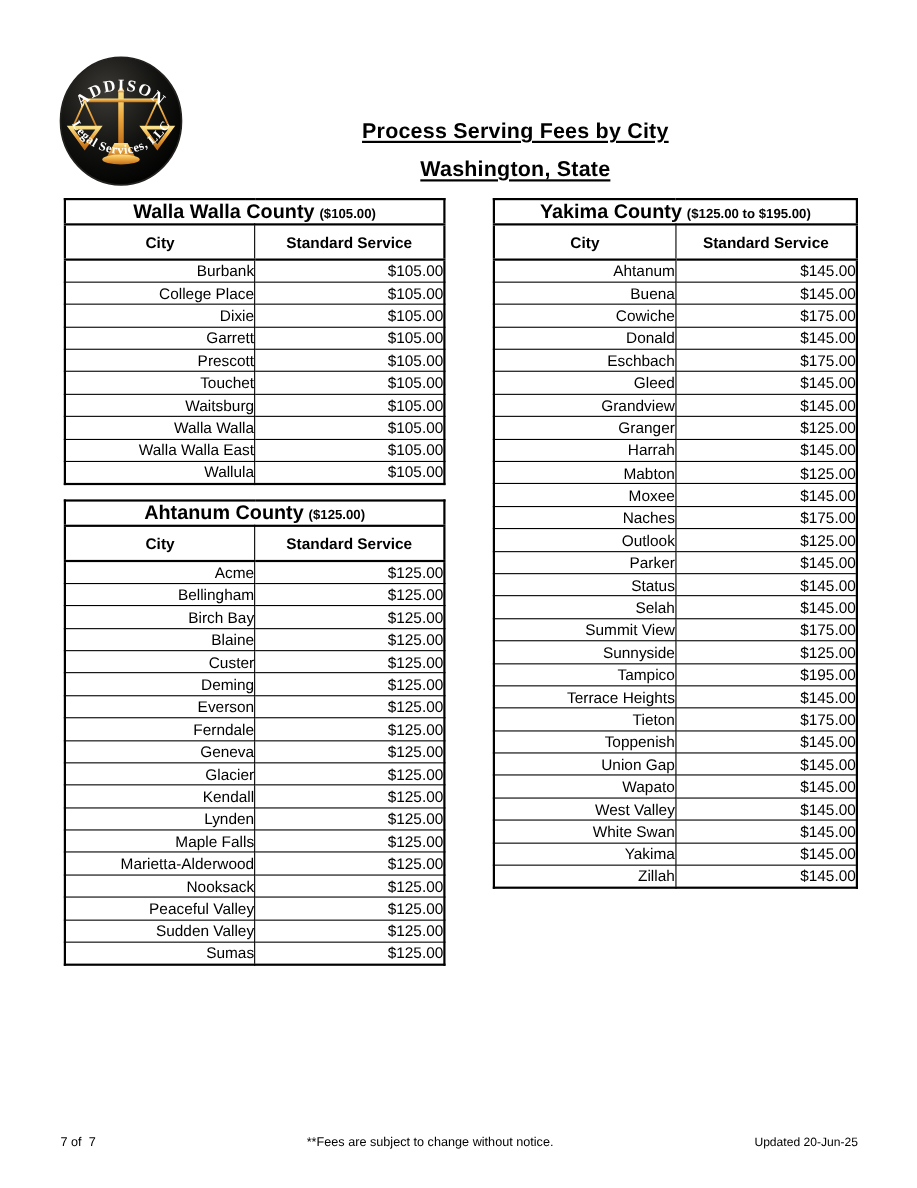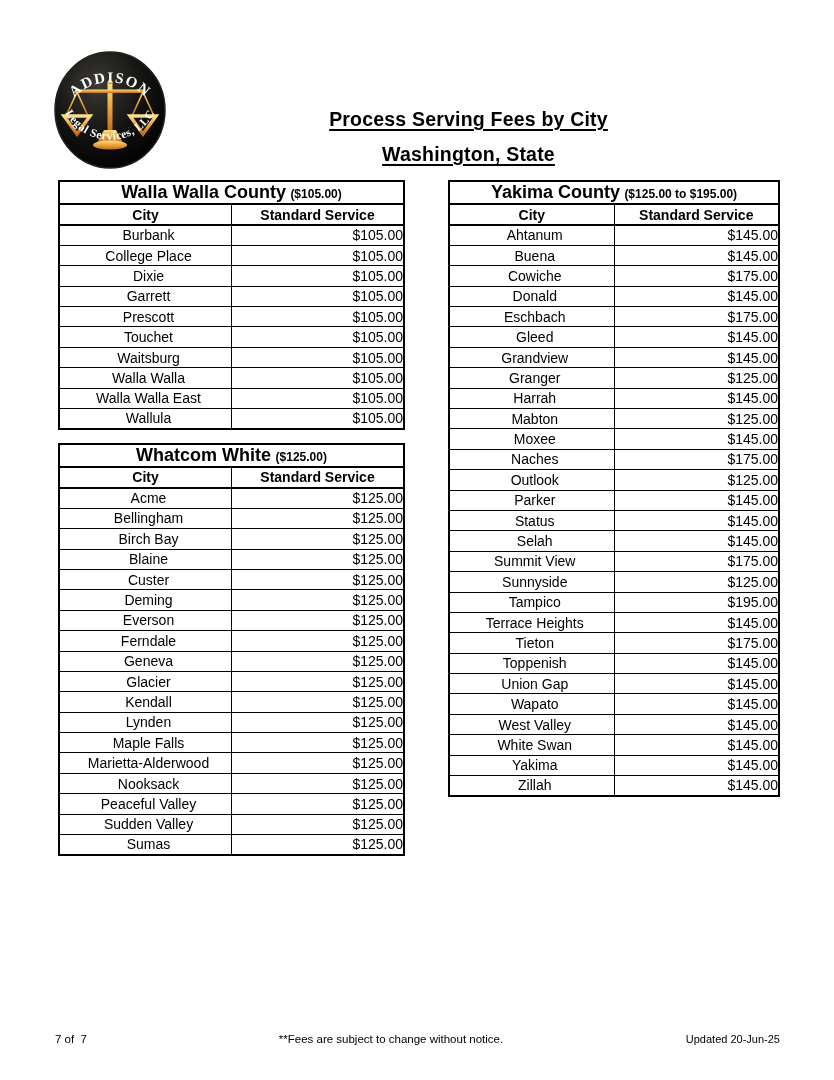--- a/index.html
+++ b/index.html
@@ -60,35 +60,35 @@
   .title-row th {
     height: 20px;
     border-bottom: 2px solid #000;
     text-align: center;
     vertical-align: middle;
     padding: 0 2px;
   }
   .county-name { font-size: 18px; font-weight: bold; }
   .fee-range   { font-size: 12px; font-weight: bold; }
   .header-row th {
-    height: 21px;
+    height: 32px;
     border-bottom: 2px solid #000;
     font-size: 14px;
     font-weight: bold;
     text-align: center;
     vertical-align: middle;
   }
   .header-row th:first-child { border-right: 1px solid #000; width: 50.3%; }
   .fees-table td {
     height: 20.4px;
     border-bottom: 1px solid #000;
     font-size: 14px;
     vertical-align: middle;
   }
-  .city-cell { padding-left: 6px; text-align: center; border-right: 1px solid #000; }
+  .city-cell { padding-left: 6px; text-align: right; border-right: 1px solid #000; }
   .fee-cell  { text-align: right; }
 
   
   .footer-page    { position: absolute; left: 55px; top: 1033px; font-size: 11.5px; white-space: pre; }
   .footer-note    { position: absolute; left: 0; width: 782px; top: 1033px; text-align: center; font-size: 11.5px; }
   .footer-updated { position: absolute; right: 54px; top: 1033px; font-size: 11px; }
 </style>
 </head>
 <body>
 
@@ -200,21 +200,21 @@
             <td class="city-cell">Wallula</td>
             <td class="fee-cell">$105.00</td>
           </tr>
         </tbody>
     </table>
 
     <table class="fees-table">
       <thead>
         <tr class="title-row">
           <th colspan="2">
-            <span class="county-name">Whatcom White</span>
+            <span class="county-name">Ahtanum County</span>
             <span class="fee-range">($125.00)</span>
           </th>
         </tr>
         <tr class="header-row">
           <th>City</th>
           <th>Standard Service</th>
         </tr>
       </thead>
       <tbody>
           <tr>

